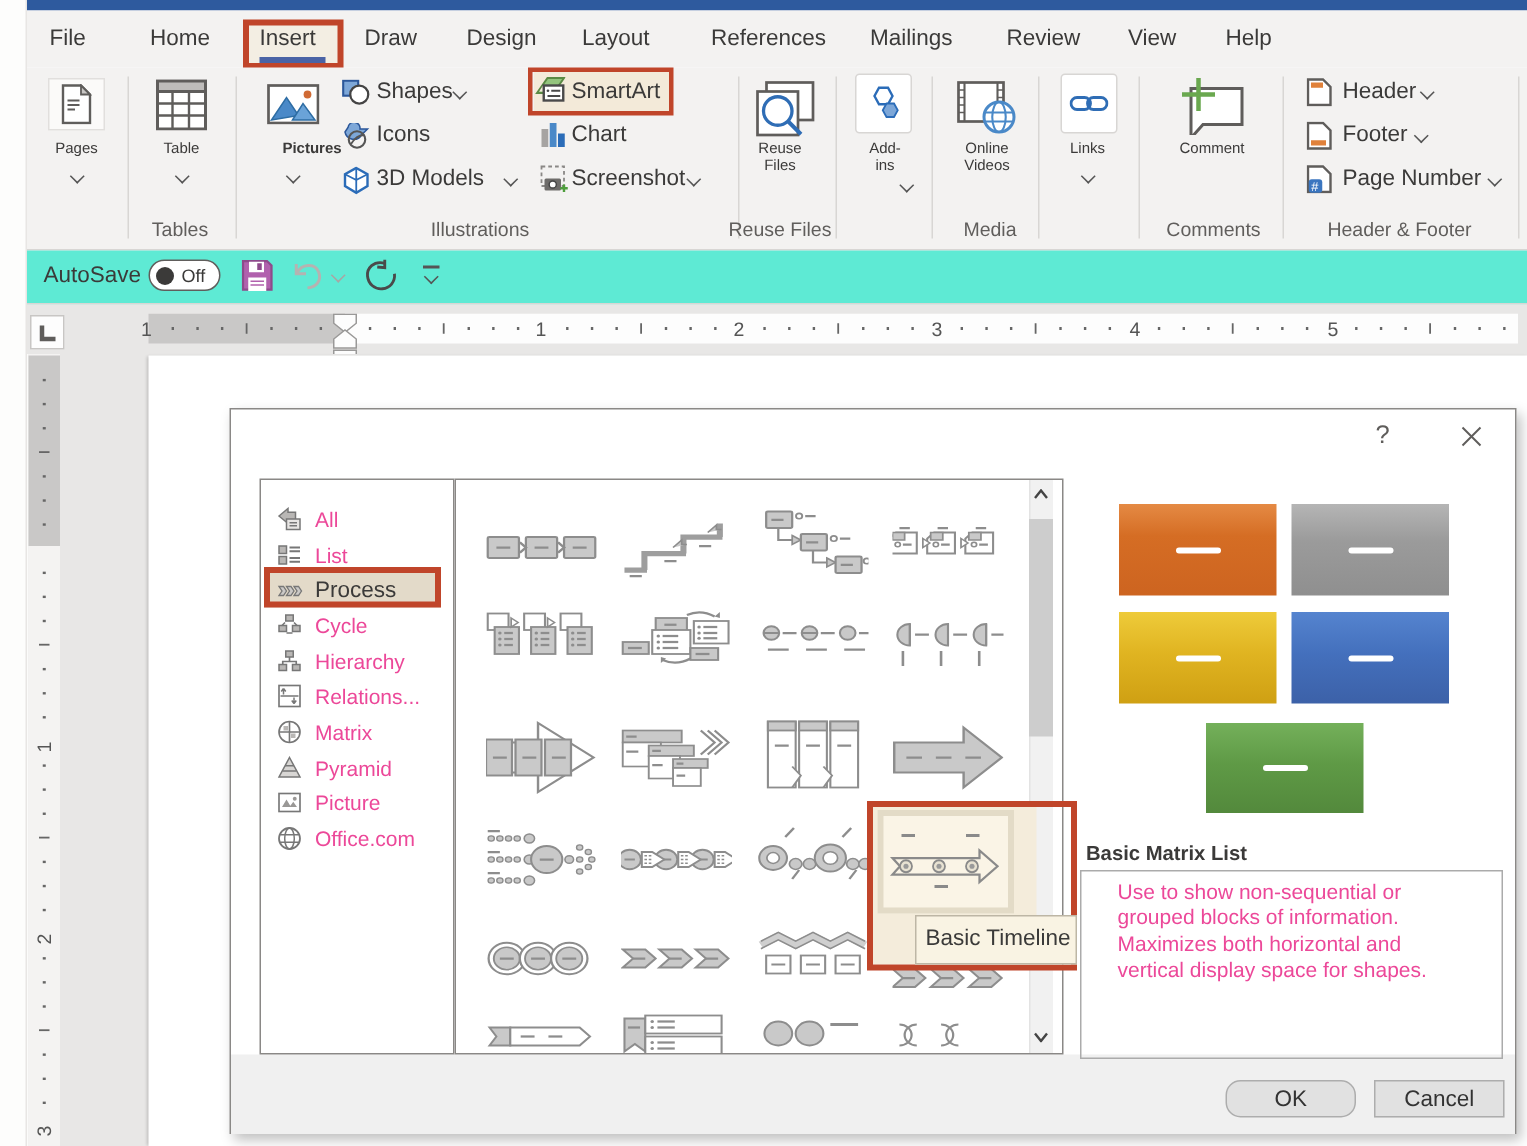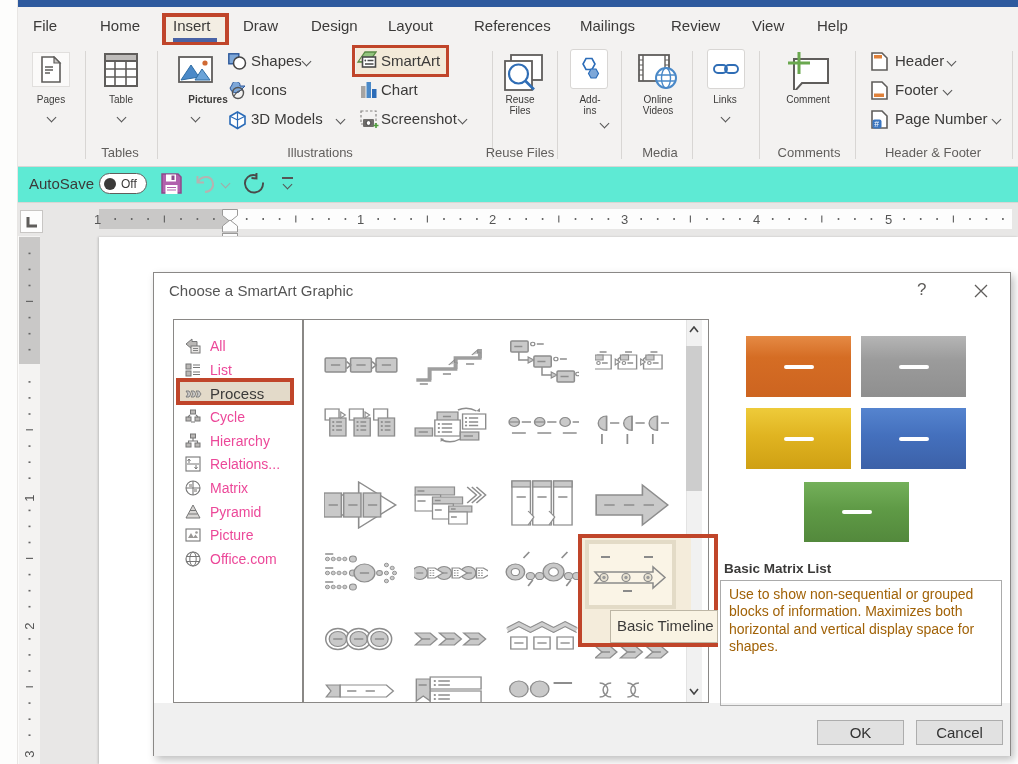--- a/index.html
+++ b/index.html
@@ -338,28 +338,27 @@
     <g font-family="Liberation Sans" font-size="13" fill="#555">
       <text x="15" y="262" transform="rotate(-90 15 262)" text-anchor="middle">1</text>
       <text x="15" y="390" transform="rotate(-90 15 390)" text-anchor="middle">2</text>
       <text x="15" y="518" transform="rotate(-90 15 518)" text-anchor="middle">3</text>
     </g>
   </svg>
 
   <div style="position:absolute;left:99px;top:1px;width:919px;height:527px;background:#fff;box-shadow:-1px 0 2px rgba(0,0,0,.18);"></div>
 </div>
 <div class="abs dialog" id="dialog">
-  <div style="position:absolute;left:15px;top:9px;font-size:15px;color:#555;">Choose a SmartArt Graphic</div>
   <div style="position:absolute;left:763px;top:7px;font-size:17px;color:#5f5d5b;">?</div>
   <svg class="abs" style="left:820px;top:11px;" width="14" height="14" viewBox="0 0 14 14">
     <path d="M1 1 L13 13 M13 1 L1 13" stroke="#5f5d5b" stroke-width="1.3"></path>
   </svg>
 
   <div style="position:absolute;left:0px;top:430px;width:856px;height:53px;background:#f0f0f0;"></div>
-  <div class="btn" style="left:663px;top:447px;">OK</div>
+  <div class="btn" style="left:663px;top:447px;border-radius:10px;">OK</div>
   <div class="btn" style="left:762px;top:447px;">Cancel</div>
 
   <div style="position:absolute;left:19px;top:46px;width:130px;height:384px;background:#fff;border:1px solid #8a8886;">
     <div class="lbitem" style="top:15px;">
         <svg width="16" height="16" viewBox="0 0 16 16">
           <path d="M1 6 L7 1 V3.5 L12 3.5 V8.5 L7 8.5 V11 Z" fill="#b9b7b5" stroke="#777" stroke-width="1"></path>
           <rect x="6" y="8" width="9" height="7" fill="#e8e6e4" stroke="#777" stroke-width="1"></rect>
           <path d="M8 10.5 h5 M8 12.5 h5" stroke="#777" stroke-width="0.9"></path>
         </svg>
         <span class="txt">All</span>
@@ -772,21 +771,21 @@
   <div class="block" style="left:592px;top:135px;background:linear-gradient(180deg,#eecb3a 0%,#e0b421 45%,#cfa013 100%);">
       <div class="bdash"></div>
     </div>
   <div class="block" style="left:707px;top:135px;background:linear-gradient(180deg,#5584cf 0%,#4470bd 45%,#3c61a8 100%);">
       <div class="bdash"></div>
     </div>
   <div class="block" style="left:650px;top:209px;height:60px;background:linear-gradient(180deg,#74b05a 0%,#5f9a46 45%,#53893c 100%);">
       <div class="bdash"></div>
     </div>
   <div style="position:absolute;left:570px;top:288px;font-size:13.5px;font-weight:bold;color:#3b3a39;">Basic Matrix List</div>
-  <div style="position:absolute;left:566px;top:307px;width:282px;height:126px;border:1px solid #ababab;padding:5px 8px;font-size:14px;line-height:17.4px;color:#a16207;">Use to show non-sequential or grouped blocks of information. Maximizes both horizontal and vertical display space for shapes.</div>
+  <div style="position:absolute;left:566px;top:307px;width:282px;height:126px;border:1px solid #ababab;padding:5px 24px;font-size:14px;line-height:17.4px;color:#ec4899;">Use to show non-sequential or grouped blocks of information. Maximizes both horizontal and vertical display space for shapes.</div>
 
   <div style="position:absolute;left:425px;top:263px;width:112px;height:107px;background:#f4ecdb;"></div>
   <div style="position:absolute;left:431px;top:267px;width:91px;height:69px;border:4px solid #e3dbc7;background:#faf4e6;"></div>
   <svg class="abs" style="left:439px;top:273px;" width="76" height="52" viewBox="0 0 76 52">
     <g stroke="#8a8a8a" fill="none" stroke-width="2">
       <path d="M8 11 h9 M51 11 h9 M30 45 h9"></path>
     </g>
     <path d="M2 26 H60 V21 L72 31.5 L60 42 V37 H2 L7 31.5 Z" fill="#faf4e6" stroke="#8a8a8a" stroke-width="1.5"></path>
     <circle cx="11" cy="31.5" r="4" fill="#e8e2d2" stroke="#8a8a8a" stroke-width="1.2"></circle>
     <circle cx="33" cy="31.5" r="4" fill="#e8e2d2" stroke="#8a8a8a" stroke-width="1.2"></circle>

